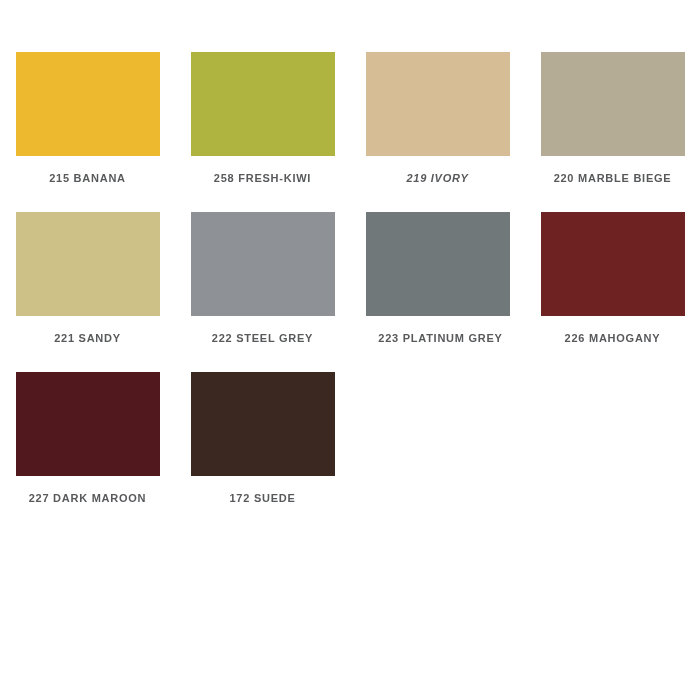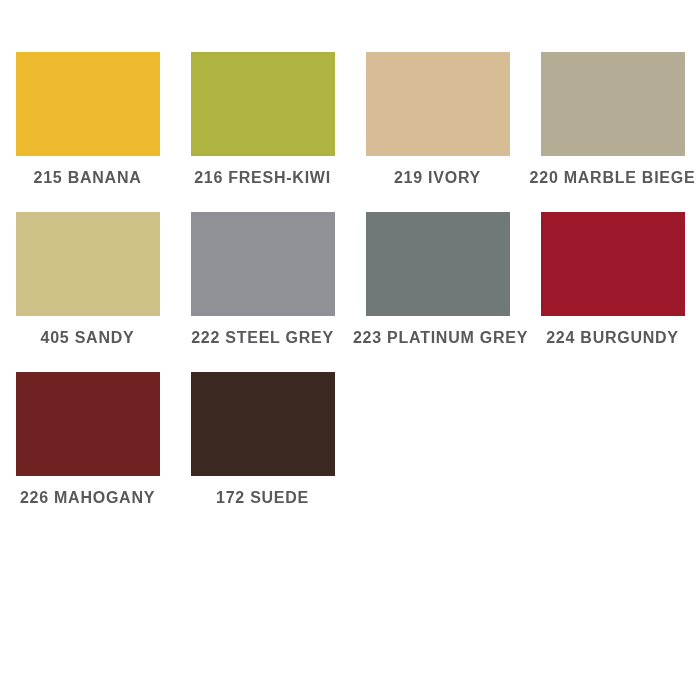--- a/index.html
+++ b/index.html
@@ -36,66 +36,66 @@
   }
 
   .swatch-chip {
     width: 144px;
     height: 104px;
     box-sizing: border-box;
   }
 
   .swatch-label {
     margin-top: 15px;
-    font-size: 16px;
+    font-size: 11px;
     font-weight: bold;
     letter-spacing: 0.75px;
     color: #58595b;
     text-align: right;
     white-space: nowrap;
     line-height: 14px;
   }
 </style>
 </head>
 <body style="background: rgb(255, 255, 255);">
 
 <div id="palette-grid">
     <div class="swatch-cell">
       <div class="swatch-chip" style="background-color: rgb(237, 186, 47);"></div>
       <div class="swatch-label" style="color: rgb(88, 89, 91);">215 BANANA</div>
     </div>
     <div class="swatch-cell">
       <div class="swatch-chip" style="background-color: rgb(175, 179, 63);"></div>
-      <div class="swatch-label" style="color: rgb(88, 89, 91);">216 FRESH-KIWI</div>
+      <div class="swatch-label" style="color: rgb(88, 89, 91);">258 FRESH-KIWI</div>
     </div>
     <div class="swatch-cell">
       <div class="swatch-chip" style="background-color: rgb(215, 189, 150);"></div>
-      <div class="swatch-label" style="color: rgb(88, 89, 91);">219 IVORY</div>
+      <div class="swatch-label" style="color: rgb(88, 89, 91); font-style: italic;">219 IVORY</div>
     </div>
     <div class="swatch-cell">
       <div class="swatch-chip" style="background-color: rgb(181, 172, 149);"></div>
       <div class="swatch-label" style="color: rgb(88, 89, 91);">220 MARBLE BIEGE</div>
     </div>
     <div class="swatch-cell">
       <div class="swatch-chip" style="background-color: rgb(206, 193, 136);"></div>
-      <div class="swatch-label" style="color: rgb(88, 89, 91);">405 SANDY</div>
+      <div class="swatch-label" style="color: rgb(88, 89, 91);">221 SANDY</div>
     </div>
     <div class="swatch-cell">
       <div class="swatch-chip" style="background-color: rgb(142, 145, 149);"></div>
       <div class="swatch-label" style="color: rgb(88, 89, 91);">222 STEEL GREY</div>
     </div>
     <div class="swatch-cell">
       <div class="swatch-chip" style="background-color: rgb(113, 120, 122);"></div>
       <div class="swatch-label" style="color: rgb(88, 89, 91); margin-left: 6px;">223 PLATINUM GREY</div>
     </div>
     <div class="swatch-cell">
-      <div class="swatch-chip" style="background-color: rgb(155, 23, 41);"></div>
-      <div class="swatch-label" style="color: rgb(88, 89, 91);">224 BURGUNDY</div>
+      <div class="swatch-chip" style="background-color: rgb(110, 34, 33);"></div>
+      <div class="swatch-label" style="color: rgb(88, 89, 91);">226 MAHOGANY</div>
     </div>
     <div class="swatch-cell">
-      <div class="swatch-chip" style="background-color: rgb(110, 34, 33);"></div>
-      <div class="swatch-label" style="color: rgb(88, 89, 91);">226 MAHOGANY</div>
+      <div class="swatch-chip" style="background-color: rgb(81, 25, 29);"></div>
+      <div class="swatch-label" style="color: rgb(88, 89, 91);">227 DARK MAROON</div>
     </div>
     <div class="swatch-cell">
       <div class="swatch-chip" style="background-color: rgb(59, 40, 32);"></div>
       <div class="swatch-label" style="color: rgb(88, 89, 91);">172 SUEDE</div>
     </div>
   </div>
 
 </body></html>

